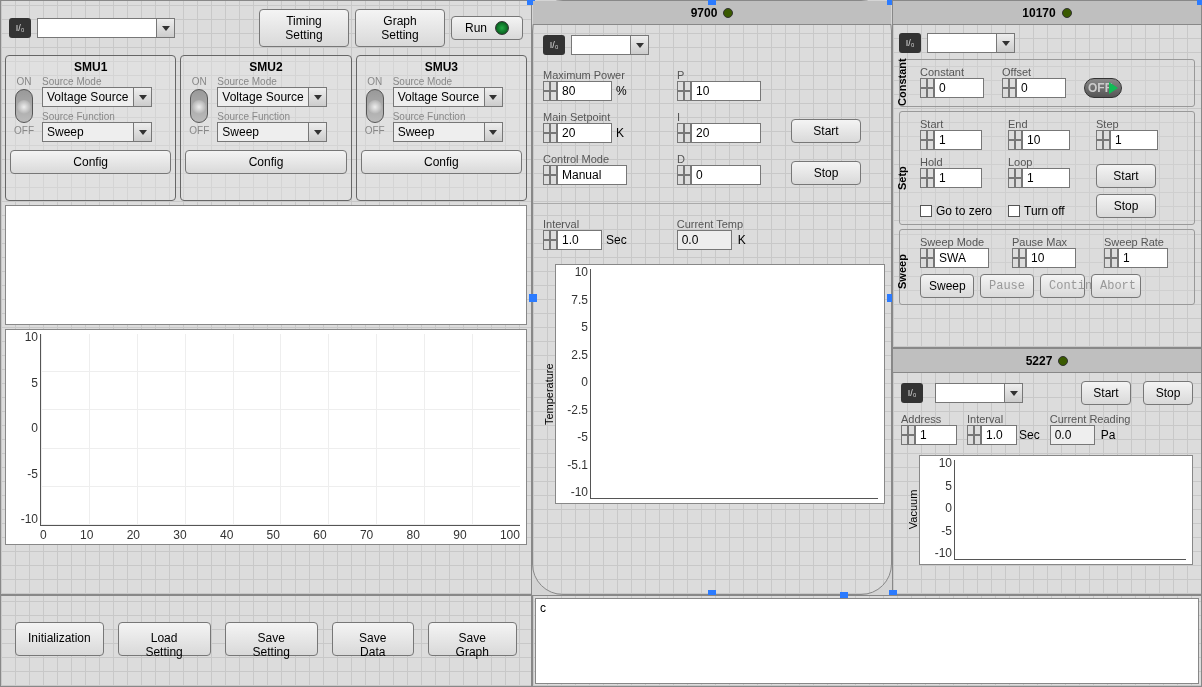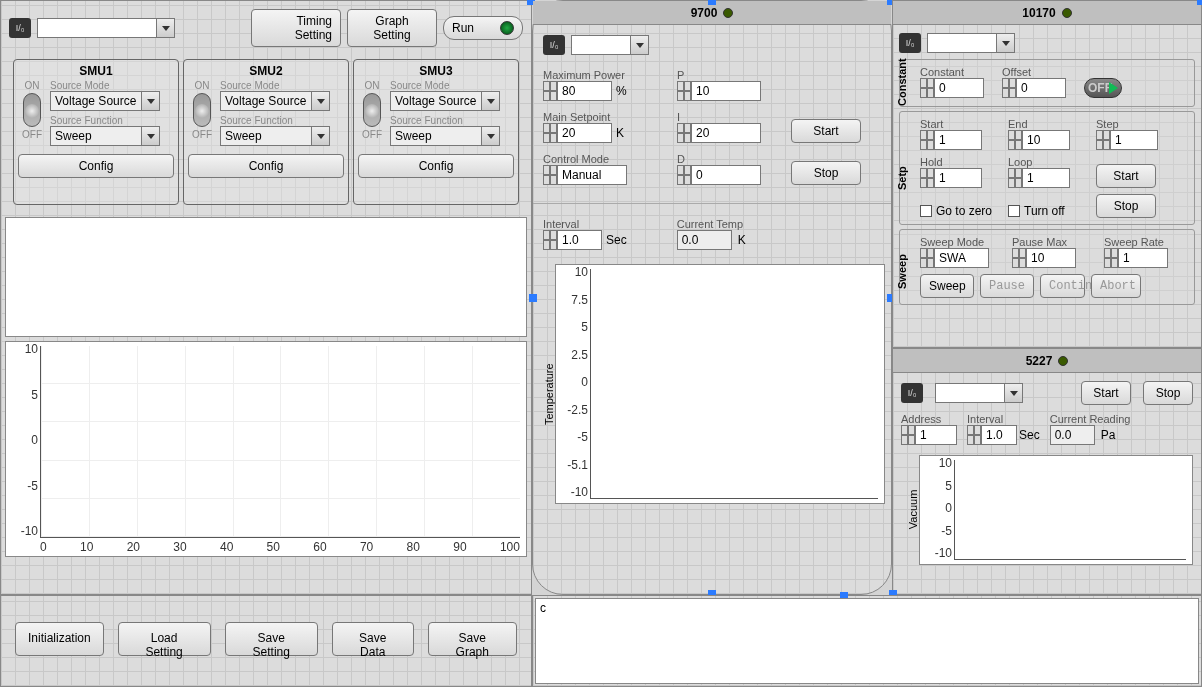--- a/index.html
+++ b/index.html
@@ -19,21 +19,21 @@
     padding: 4px 8px; text-align:center; cursor:pointer; font-size:12px;}
   .btn.wide { width:70px;}
   .btn.disabled{ color:#999; cursor:default;font-family:Liberation Mono, monospace;}
   .io-icon { width:22px;height:20px;background:#333;color:#ddd;border-radius:3px;display:inline-flex;
     align-items:center;justify-content:center;font-size:9px;line-height:8px;}
   .combo { display:flex; align-items:center;}
   .combo input { height:20px; border:1px solid #777; background:#fff; padding:0 4px;}
   .combo .drop { width:18px;height:20px;border:1px solid #777;background:linear-gradient(#eee,#ccc);
     display:flex;align-items:center;justify-content:center;border-left:none;}
   .tri-down{width:0;height:0;border-left:4px solid transparent;border-right:4px solid transparent;border-top:5px solid #333;}
-  .smu-row{display:flex;gap:4px;margin:12px;}
+  .smu-row{display:flex;gap:4px;margin:4px;}
   .smu{flex:1;border:1px solid #666;border-radius:4px;padding:4px;background:rgba(230,230,230,.4);height:146px;}
   .smu-title{text-align:center;font-weight:bold;margin-bottom:2px;}
   .small-label{font-size:10px;color:#888;}
   .field-lbl{font-size:11px;color:#555;}
   .toggle{width:18px;height:34px;border-radius:9px;background:linear-gradient(#999,#bbb);border:1px solid #555;position:relative;}
   .toggle::after{content:"";position:absolute;width:14px;height:14px;border-radius:50%;background:radial-gradient(#eee,#999);left:1px;top:10px;}
   .readonly{background:#eee !important;}
   .spin{display:flex;align-items:center;}
   .spin .arrows{width:14px;display:flex;flex-direction:column;}
   .spin .arrows div{height:10px;border:1px solid #777;background:#ddd;display:flex;align-items:center;justify-content:center;}
@@ -67,23 +67,23 @@
   <div class="sel-handle" style="top:-4px;right:-4px;"></div>
   <div class="row" style="margin:8px;">
     <span class="io-icon">I/₀</span>
     <div class="combo">
       <input style="width: 120px;">
       <div class="drop">
             <div class="tri-down"></div>
           </div>
     </div>
     <div style="flex:1"></div>
-    <div class="btn" style="width:90px;text-align:right;">Timing Setting</div>
+    <div class="btn" style="width:90px;">Timing Setting</div>
     <div class="btn" style="width:90px;">Graph Setting</div>
-    <div class="btn" style="width:80px;display:inline-flex;align-items:center;justify-content:space-between;gap:8px;border-radius:11px;">
+    <div class="btn" style="width:72px;display:inline-flex;align-items:center;justify-content:center;gap:8px;">
       <span>Run</span>
       <span class="runled"></span>
     </div>
   </div>
 
   <div class="smu-row">
 
     <div class="smu">
       <div class="smu-title">SMU1</div>
       <div style="display:flex;gap:4px;">

